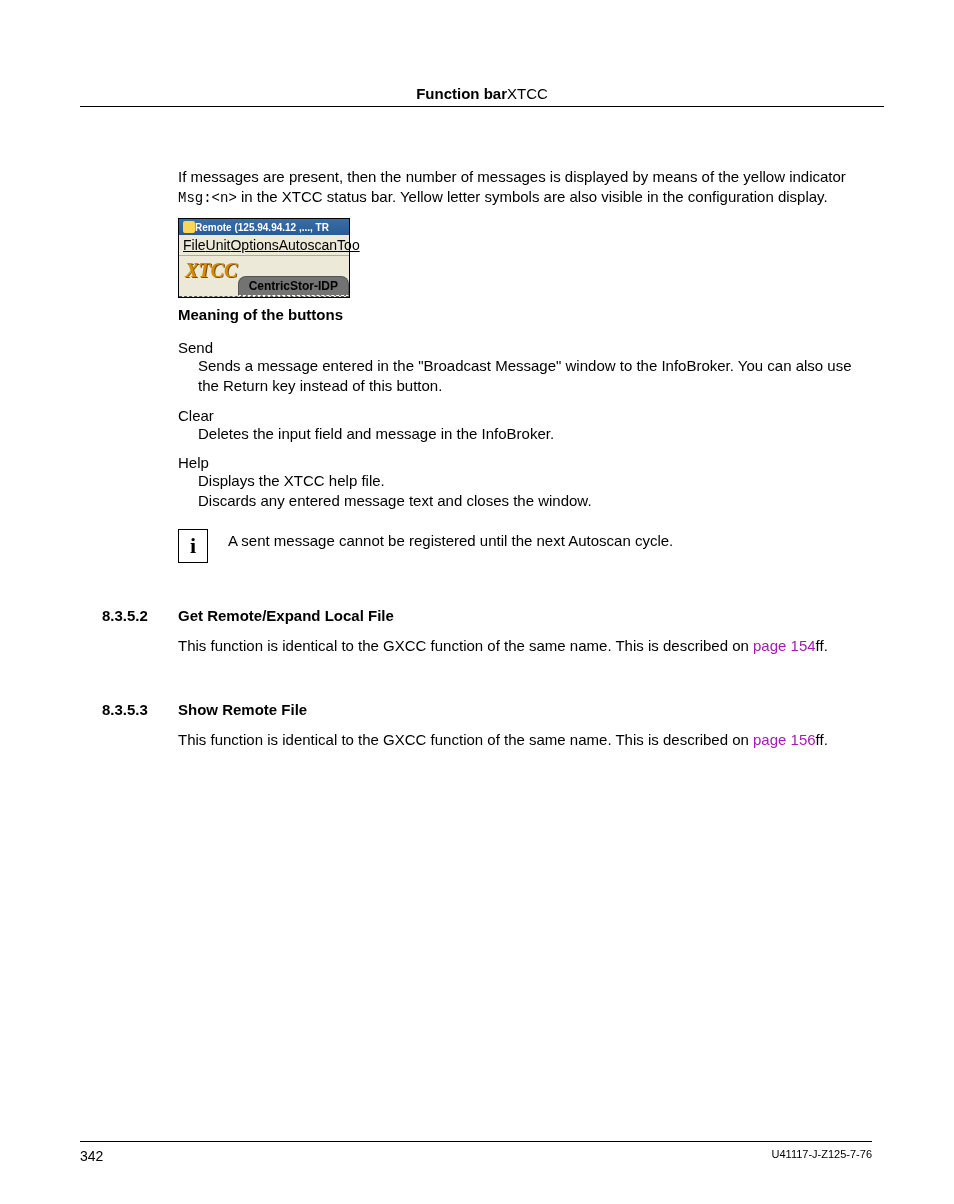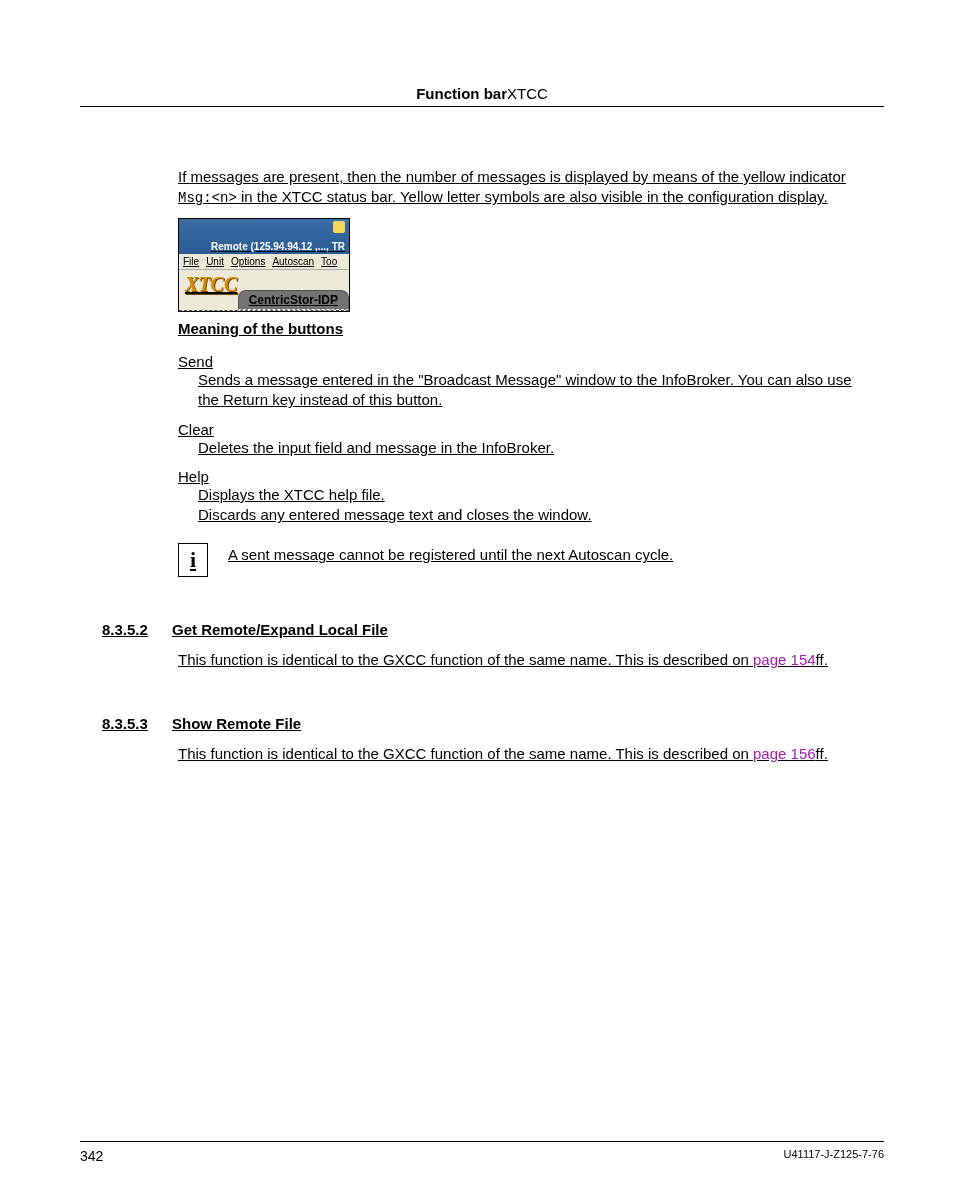--- a/index.html
+++ b/index.html
@@ -15,53 +15,51 @@
   }
   .header-row {
     display: flex;
     justify-content: center;
     font-size: 15px;
     padding-bottom: 4px;
     border-bottom: 1.5px solid #000;
     margin-bottom: 60px;
   }
   .header-left { font-weight: bold; }
-  .content { margin-left: 98px; margin-right: 10px; text-decoration: underline; }
+  .content { margin-left: 98px; margin-right: 10px; }
   .para { margin-bottom: 10px; line-height: 1.35; }
   .mono { font-family: "Courier New", monospace; font-size: 14px; }
   .screenshot-wrap { margin: 6px 0 8px 0; }
   .screenshot {
     width: 172px;
     border: 1px solid #000;
     font-size: 10px;
     background: #ece9d8;
   }
   .ss-title {
     background: linear-gradient(#3a6ea5,#2a5a95);
     color: #fff;
     font-weight: bold;
     padding: 2px 4px;
     display: flex;
-    align-items: flex-end;
-    gap: 8px;
-    flex-direction: column;
+    align-items: center;
+    gap: 0;
   }
   .ss-title-icon {
     display: inline-block;
     width: 12px; height: 12px;
     background: #f9d65a;
     border-radius: 2px;
   }
   .ss-menu {
     display: flex;
-    gap: 7px;
     padding: 2px 4px;
     background: #ece9d8;
     border-bottom: 1px solid #aaa;
-    font-size: 10px;
+    font-size: 14px;
   }
   .ss-menu span.u { text-decoration: underline; }
   .ss-body {
     padding: 3px 0 0 0;
     background: #ece9d8;
     display: flex;
     flex-direction: column;
     align-items: flex-start;
   }
   .xtcc-logo {
@@ -108,37 +106,37 @@
     font-size: 22px;
     flex: 0 0 auto;
   }
   .info-box .dot {
     position: relative;
   }
   .note-text { line-height: 1.35; padding-top: 2px; }
   .section-row {
     display: flex;
     align-items: baseline;
-    gap: 16px;
+    gap: 22px;
     margin-top: 44px;
     margin-bottom: 12px;
     margin-left: -98px;
   }
   .section-num {
     font-weight: bold;
     width: 76px;
     text-align: left;
     padding-left: 22px;
   }
   .section-title { font-weight: bold; }
   .link { color: #a21caf; }
   .footer {
     position: absolute;
     bottom: 40px;
-    left: 80px; right: 70px;
+    left: 80px; right: 82px;
     border-top: 1px solid #000;
     padding-top: 6px;
     display: flex;
     justify-content: space-between;
     font-size: 14px;
   }
   .footer-right { font-size: 11px; }
 </style>
 </head>
 <body>

